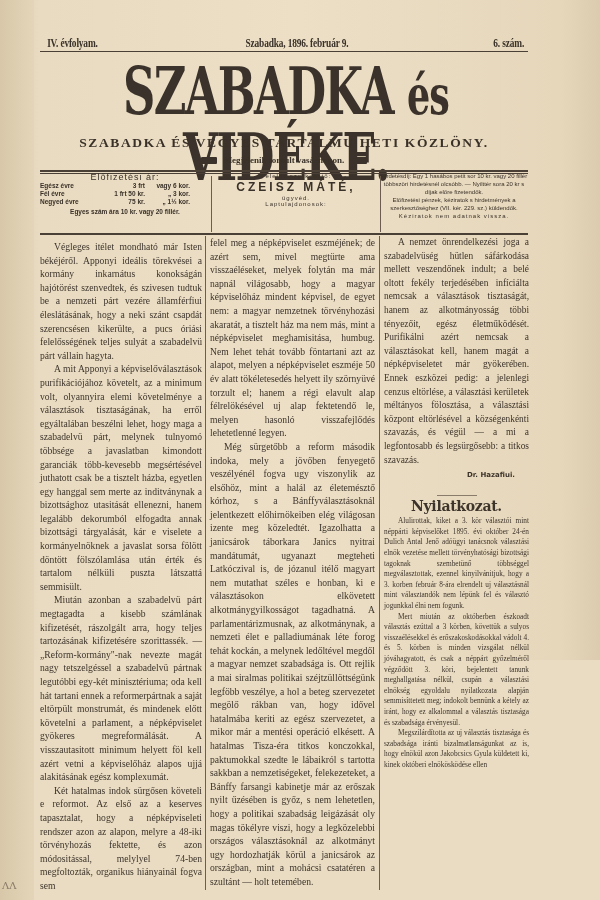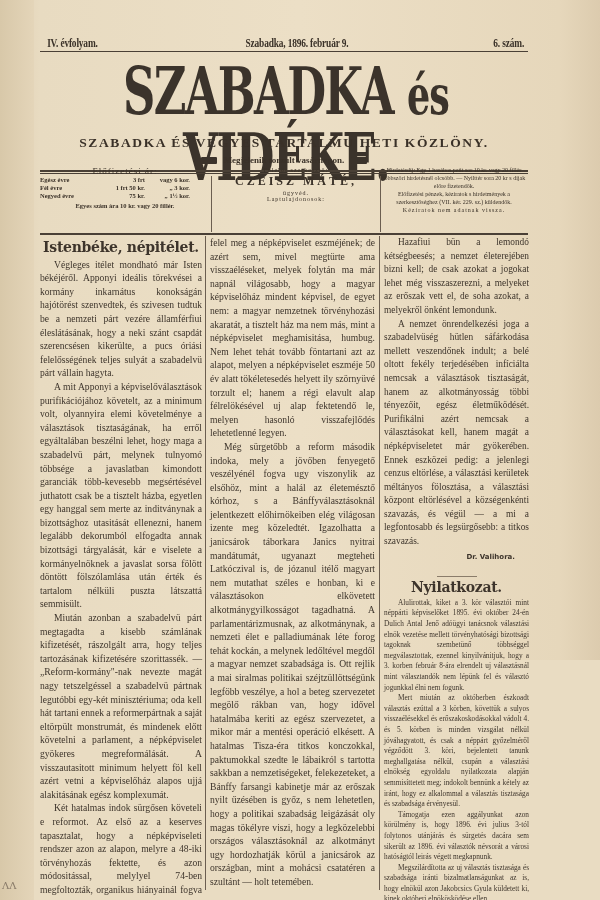--- a/index.html
+++ b/index.html
@@ -10,21 +10,21 @@
   .topline span{transform:scaleX(0.78);display:inline-block;}
   .rule1{position:absolute;left:40px;top:51px;width:488px;height:1px;background:#4a4036;}
   .masthead{position:absolute;left:36px;top:58px;width:500px;text-align:center;font-family:"DejaVu Serif",serif;font-weight:bold;font-size:54px;letter-spacing:-2px;color:#3b332b;line-height:1;}
   .masthead .inner{display:inline-block;transform:scaleX(0.83) scaleY(1.22);transform-origin:center top;}
   .masthead .es{font-size:44px;letter-spacing:-1px;}
   .subtitle{position:absolute;left:40px;top:135px;width:488px;text-align:center;font-family:"Liberation Serif",serif;font-weight:bold;font-size:13.5px;letter-spacing:1.6px;}
   .appears{position:absolute;left:40px;top:155px;width:488px;text-align:center;font-size:9px;font-weight:bold;font-family:"Liberation Serif",serif;}
   .hand{display:inline-block;width:16px;height:7px;background:#3b332b;vertical-align:middle;margin:0 4px;border-radius:1px;}
   .rule2{position:absolute;left:40px;top:170px;width:488px;height:2px;background:#4a4036;}
   .rule2b{position:absolute;left:40px;top:173px;width:488px;height:1px;background:#4a4036;}
-  .info{position:absolute;top:163px;height:57px;font-family:Liberation Serif, serif;}
+  .info{position:absolute;top:169px;height:57px;font-family:Liberation Sans, sans-serif;}
   .info.left{left:40px;width:170px;font-size:6.5px;}
   .info.mid{left:212px;width:168px;text-align:center;}
   .info.right{left:380px;width:148px;text-align:center;font-size:6px;line-height:8px;}
   .vrule{position:absolute;width:1px;background:#6b5e50;}
   .price-title{text-align:center;font-size:9px;letter-spacing:1px;margin-top:3px;}
   .price-row{display:flex;font-weight:bold;line-height:8px;}
   .price-row .a{width:50px}.price-row .b{width:55px;text-align:right}.price-row .c{width:45px;text-align:right}
   .price-foot{text-align:center;font-weight:bold;margin-top:2px;}
   .small-label{font-size:6px;letter-spacing:1px;}
   .big-name{font-size:12px;font-weight:bold;letter-spacing:3px;margin:1px 0;}
@@ -104,40 +104,37 @@
     <div style="margin-top:3px">Hirdetésdíj: Egy 1 hasábos petit sor 10 kr. vagy 20 fillér többszöri hirdetésnél olcsóbb. — Nyilttér sora 20 kr s díjak előre fizetendők.</div>
     <div>Előfizetési pénzek, kéziratok s hirdetmények a szerkesztőséghez (VII. kér. 229. sz.) küldendők.</div>
     <div style="letter-spacing:1px">Kéziratok nem adatnak vissza.</div>
   </div>
   <div class="rule3"></div>
 
   <div class="vrule" style="left:205px;top:236px;height:654px;"></div>
   <div class="vrule" style="left:379px;top:236px;height:654px;"></div>
 
   <div class="col col1">
-    <h2>Istenbéke, népitélet.</h2>
     <p>Végleges itélet mondható már Isten békéjéről. Apponyi ideális törekvései a kormány inkarnátus konokságán hajótörést szenvedtek, és szivesen tudtuk be a nemzeti párt vezére államférfiui éleslátásának, hogy a neki szánt csapdát szerencsésen kikerülte, a pucs óriási felelősségének teljes sulyát a szabadelvü párt vállain hagyta.</p>
     <p>A mit Apponyi a képviselőválasztások purifikációjához követelt, az a minimum volt, olyannyira elemi követelménye a választások tisztaságának, ha erről egyáltalában beszélni lehet, hogy maga a szabadelvü párt, melynek tulnyomó többsége a javaslatban kimondott garanciák több-kevesebb megsértésével juthatott csak be a tisztelt házba, egyetlen egy hanggal sem merte az inditványnak a bizottsághoz utasitását ellenezni, hanem legalább dekorumból elfogadta annak bizottsági tárgyalását, kár e viselete a kormányelnöknek a javaslat sorsa fölött döntött fölszólamlása után érték és tartalom nélküli puszta látszattá semmisült.</p>
     <p>Miután azonban a szabadelvü párt megtagadta a kisebb számlának kifizetését, rászolgált arra, hogy teljes tartozásának kifizetésére szorittassék. — „Reform-kormány"-nak nevezte magát nagy tetszelgéssel a szabadelvü pártnak legutóbbi egy-két minisztériuma; oda kell hát tartani ennek a reformerpártnak a saját eltörpült monstrumát, és mindenek előtt követelni a parlament, a népképviselet gyökeres megreformálását. A visszautasitott minimum helyett föl kell azért vetni a képviselőház alapos ujjá alakitásának egész komplexumát.</p>
     <p>Két hatalmas indok sürgősen követeli e reformot. Az első az a keserves tapasztalat, hogy a népképviseleti rendszer azon az alapon, melyre a 48-iki törvényhozás fektette, és azon módositással, melylyel 74-ben megfoltozták, organikus hiányainál fogva sem</p>
   </div>
 
   <div class="col col2" style="top:236px">
     <p style="text-indent:0">felel meg a népképviselet eszméjének; de azért sem, mivel megtürte ama visszaéléseket, melyek folytán ma már napnál világosabb, hogy a magyar képviselőház mindent képvisel, de egyet nem: a magyar nemzetnek törvényhozási akaratát, a tisztelt ház ma nem más, mint a népképviselet meghamisitása, humbug. Nem lehet tehát tovább föntartani azt az alapot, melyen a népképviselet eszméje 50 év alatt tökéletesedés helyett ily szörnyüvé torzult el; hanem a régi elavult alap félrelökésével uj alap fektetendő le, melyen hasonló visszafejlődés lehetetlenné legyen.</p>
     <p>Még sürgetőbb a reform második indoka, mely a jövőben fenyegető veszélyénél fogva ugy viszonylik az elsőhöz, mint a halál az életemésztő kórhoz, s a Bánffyválasztásoknál jelentkezett előhirnökeiben elég világosan izente meg közeledtét. Igazolhatta a janicsárok táborkara Janics nyitrai mandátumát, ugyanazt megteheti Latkóczival is, de józanul itélő magyart nem mutathat széles e honban, ki e választásokon elkövetett alkotmánygyilkosságot tagadhatná. A parlamentárizmusnak, az alkotmánynak, a nemzeti élet e palladiumának léte forog tehát kockán, a melynek ledőltével megdől a magyar nemzet szabadsága is. Ott rejlik a mai siralmas politikai széjtzüllöttségünk legföbb veszélye, a hol a beteg szervezetet megölő rákban van, hogy idővel hatalmába keriti az egész szervezetet, a mikor már a mentési operáció elkésett. A hatalmas Tisza-éra titkos konczokkal, paktumokkal szedte le lábaikról s tartotta sakkban a nemzetiségeket, felekezeteket, a Bánffy farsangi kabinetje már az erőszak nyilt űzésében is győz, s nem lehetetlen, hogy a politikai szabadság leigázását oly magas tökélyre viszi, hogy a legközelebbi országos választásoknál az alkotmányt ugy hordozhatják körül a janicsárok az országban, mint a mohácsi csatatéren a szultánt — holt tetemében.</p>
   </div>
 
   <div class="col col3" style="top:236px">
-    <p>Hazafiui bün a lemondó kétségbeesés; a nemzet életerejében bizni kell; de csak azokat a jogokat lehet még visszaszerezni, a melyeket az erőszak vett el, de soha azokat, a melyekről önként lemondunk.</p>
     <p>A nemzet önrendelkezési joga a szabadelvüség hütlen sáfárkodása mellett veszendőnek indult; a belé oltott fekély terjedésében infíciálta nemcsak a választások tisztaságát, hanem az alkotmányosság többi tényezőit, egész életműködését. Purifikálni azért nemcsak a választásokat kell, hanem magát a népképviseletet már gyökerében. Ennek eszközei pedig: a jelenlegi cenzus eltörlése, a választási kerületek méltányos fölosztása, a választási központ eltörlésével a községenkénti szavazás, és végül — a mi a legfontosabb és legsürgősebb: a titkos szavazás.</p>
-    <div class="sig">Dr. Valihora.</div>
+    <div class="sig">Dr. Hazafiui.</div>
     <div class="short-rule"></div>
     <h2>Nyilatkozat.</h2>
     <div class="small">
       <p>Alulirottak, kiket a 3. kör választói mint néppárti képviselőket 1895. évi október 24-én Dulich Antal Jenő adóügyi tanácsnok választási elnök vezetése mellett törvényhatósági bizottsági tagoknak szembetünő többséggel megválasztottak, ezennel kinyilvánitjuk, hogy a 3. korben február 8-ára elrendelt uj választásnál mint választandók nem lépünk fel és választó jogunkkal élni nem fogunk.</p>
       <p>Mert miután az októberben észkoadt választás ezúttal a 3 körben, követtük a sulyos visszaélésekkel és erőszakoskodásokkal vádolt 4. és 5. körben is minden vizsgálat nélkül jóváhagyatott, és csak a néppárt győzelméről végződött 3. köri, bejelentett tanunk meghallgatása nélkül, csupán a választási elnökség egyoldalu nyilatkozata alapján semmisíttetett meg; indokolt bennünk a kétely az iránt, hogy ez alkalommal a választás tisztasága és szabadsága érvényesül.</p>
-      <p>Támogatja ezen aggályunkat azon körülmény is, hogy 1896. évi julius 3-tól folytonos utánjárás és sürgetés dacára sem sikerült az 1896. évi választók névsorát a városi hatóságtól leirás végett megkapnunk.</p>
       <p>Megszilárdította az uj választás tisztasága és szabadsága iránti bizalmatlanságunkat az is, hogy elnökül azon Jakobcsics Gyula küldetett ki, kinek októberi elnökösködése ellen</p>
     </div>
   </div>
 
   <div class="mark">ΛΛ</div>
 </div>
 
 </body></html>

